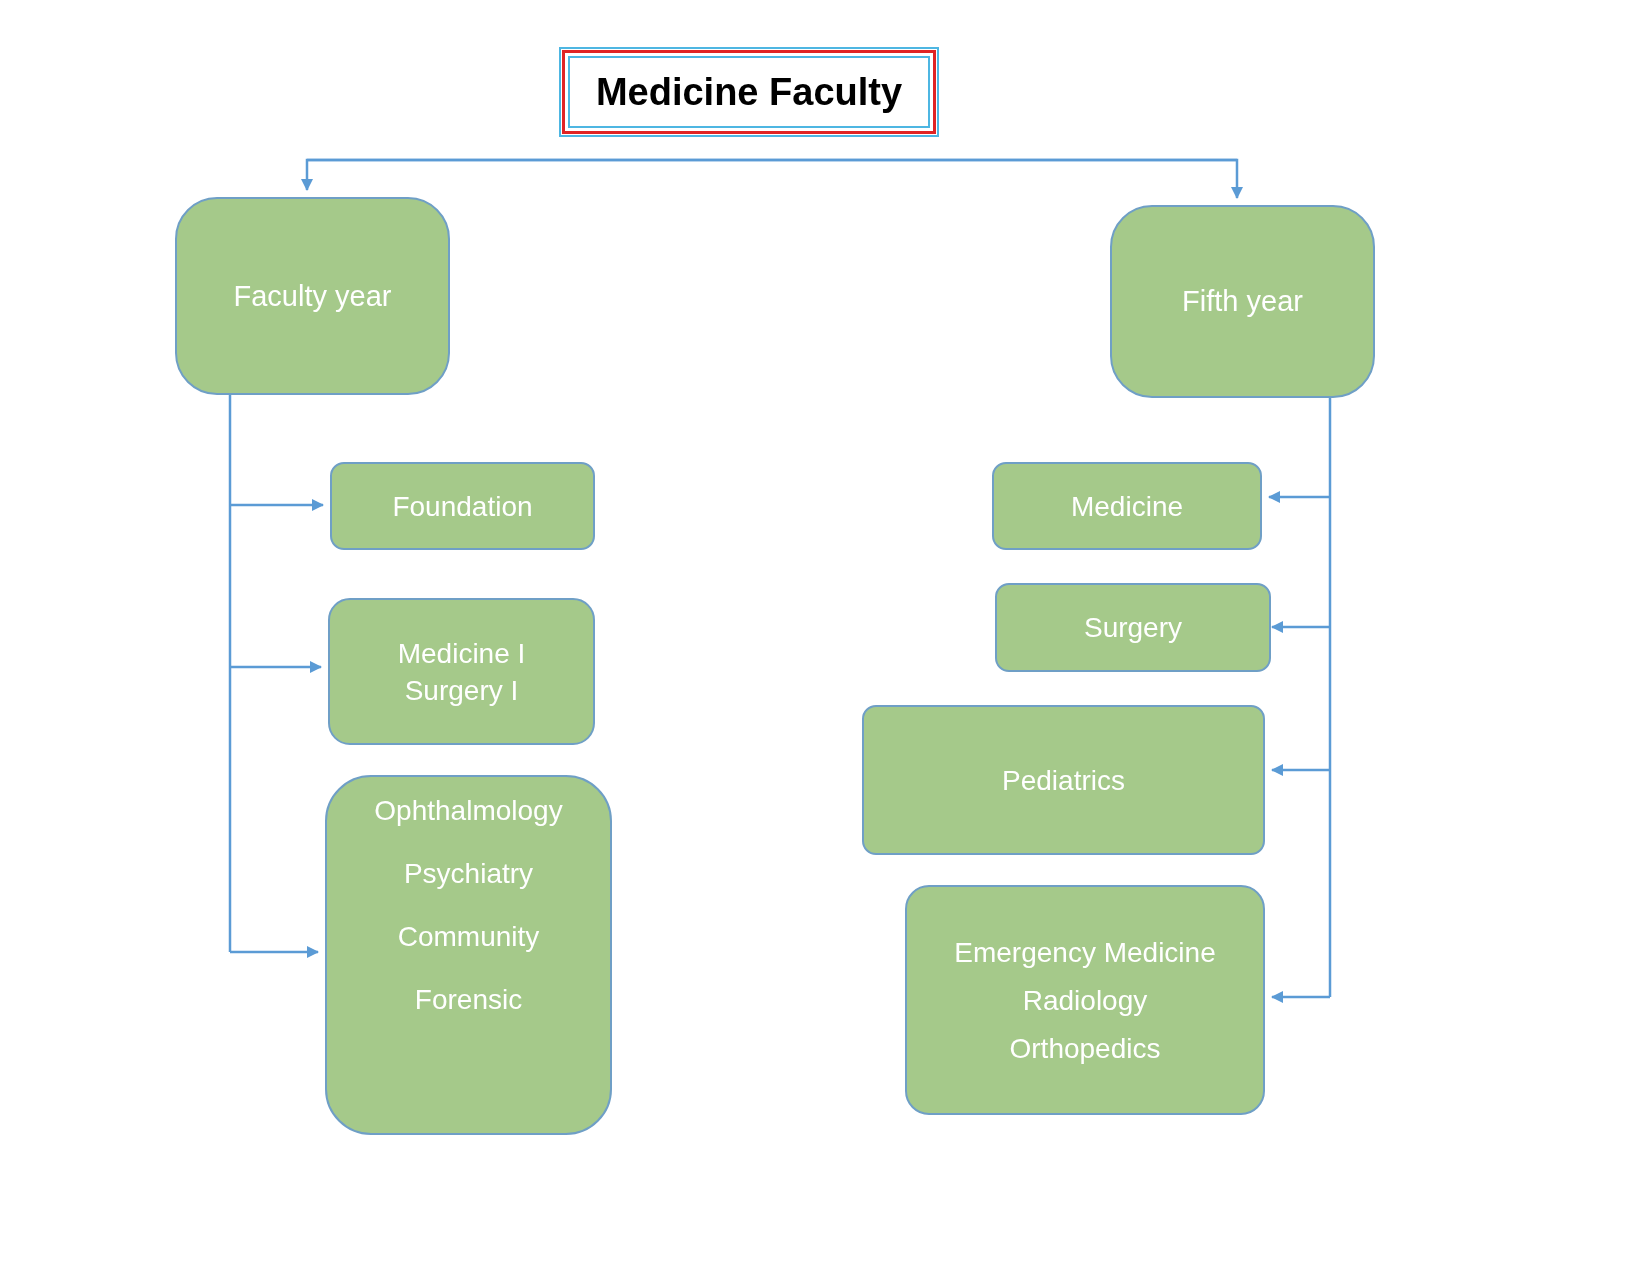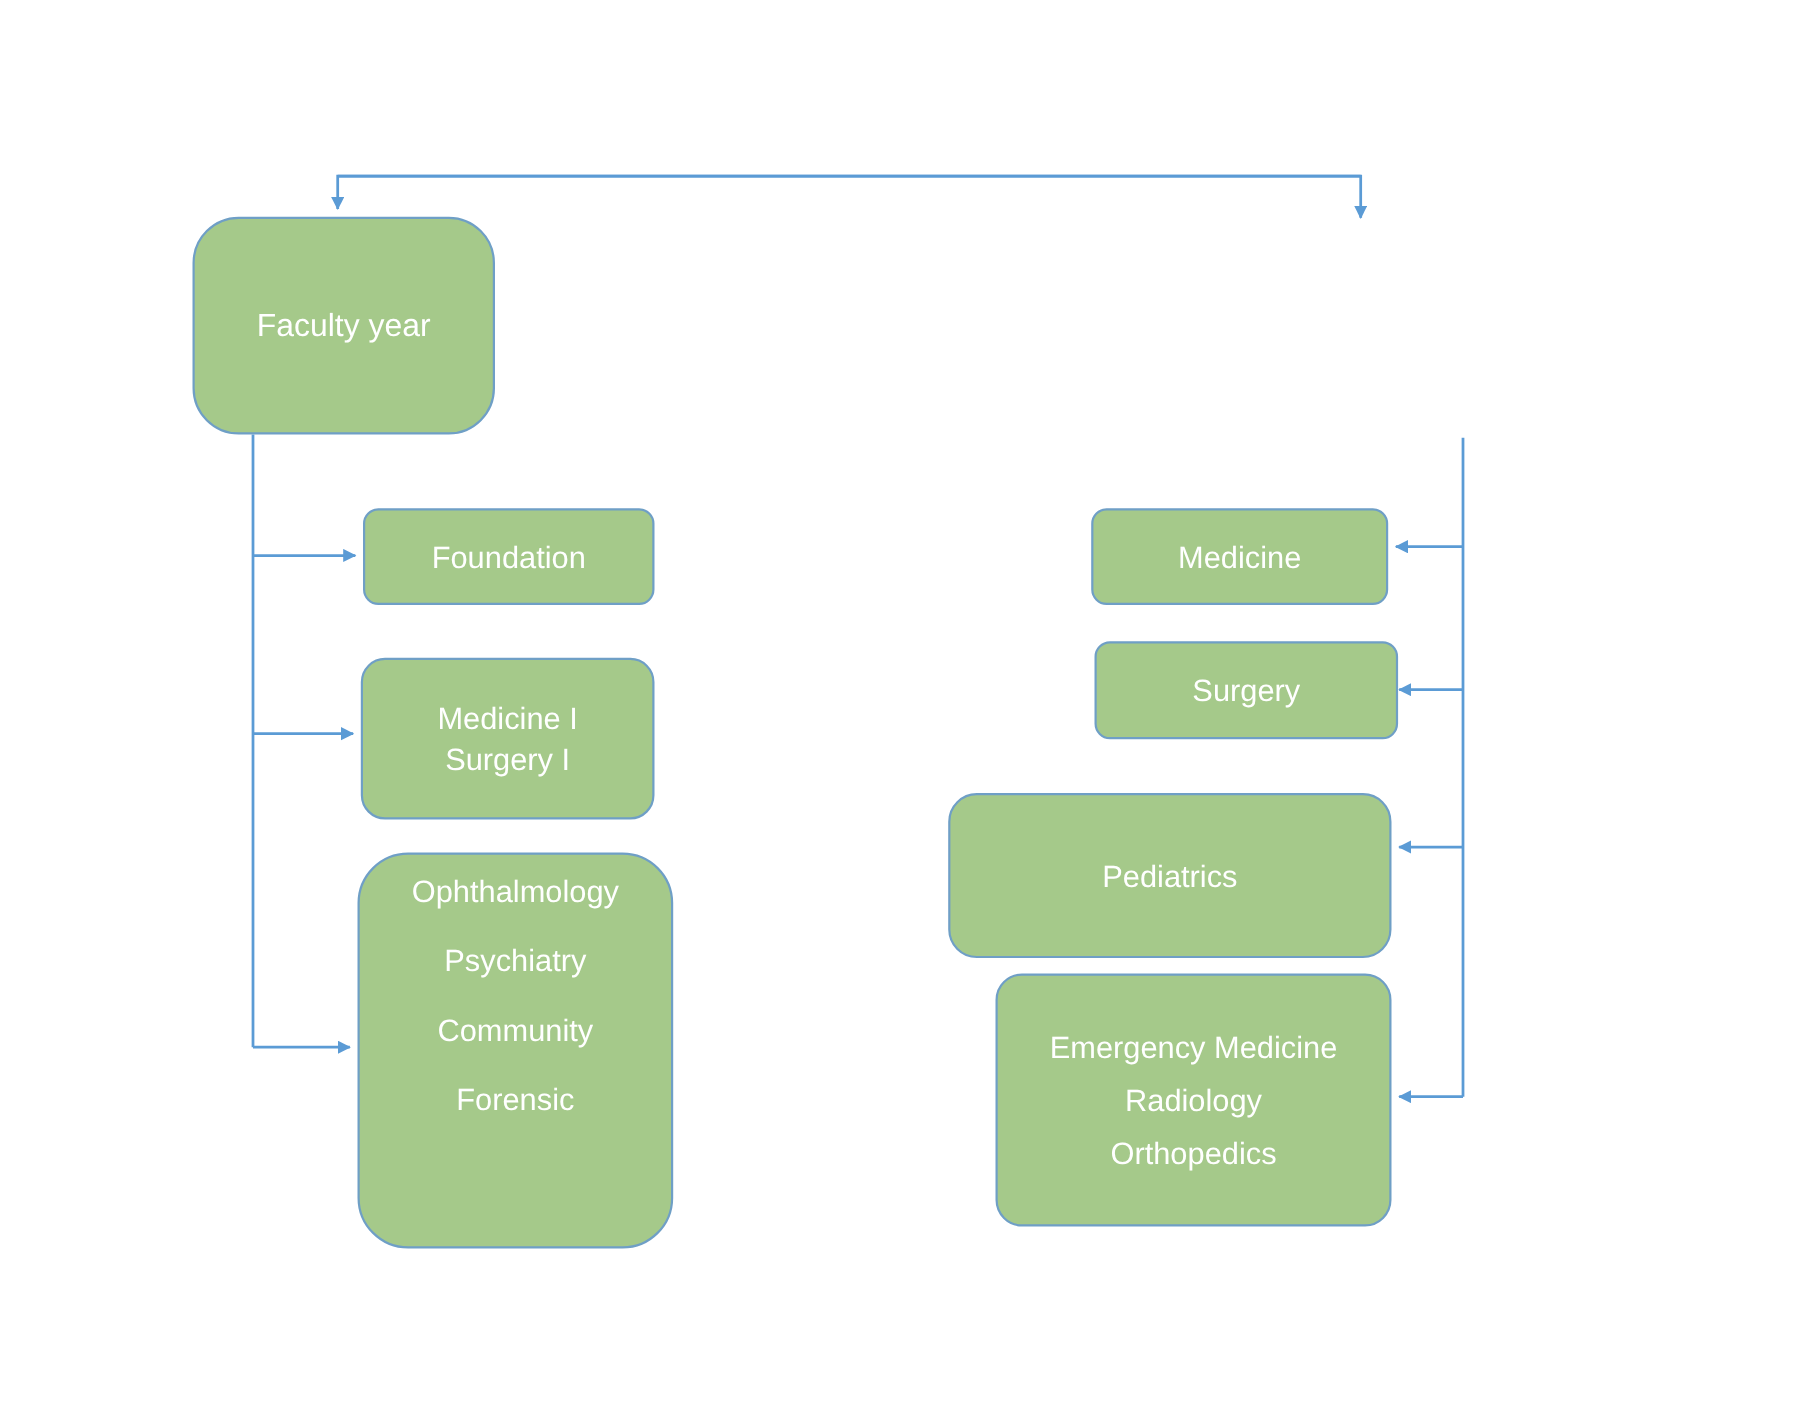--- a/index.html
+++ b/index.html
@@ -42,21 +42,21 @@
     line-height: 1.25;
     box-sizing: border-box;
   }
   .n-fourth   { left: 175px;  top: 197px;  width: 275px; height: 198px; border-radius: 42px; font-size: 29px; }
   .n-fifth    { left: 1110px; top: 205px;  width: 265px; height: 193px; border-radius: 42px; font-size: 29px; }
   .n-foundation { left: 330px; top: 462px; width: 265px; height: 88px;  border-radius: 14px; }
   .n-medsurg  { left: 328px;  top: 598px;  width: 267px; height: 147px; border-radius: 22px; gap: 2px; }
   .n-ophtha   { left: 325px;  top: 775px;  width: 287px; height: 360px; border-radius: 46px; gap: 28px; justify-content: flex-start; padding-top: 16px; }
   .n-medicine { left: 992px;  top: 462px;  width: 270px; height: 88px;  border-radius: 14px; }
   .n-surgery  { left: 995px;  top: 583px;  width: 276px; height: 89px;  border-radius: 14px; }
-  .n-peds     { left: 862px;  top: 705px;  width: 403px; height: 150px; border-radius: 26px; gap: 12px; margin-top: 16px; }
+  .n-peds     { left: 862px;  top: 705px;  width: 403px; height: 150px; border-radius: 14px; gap: 12px; }
   .n-emerg    { left: 905px;  top: 885px;  width: 360px; height: 230px; border-radius: 24px; gap: 13px; }
   .line { display: block; }
 </style>
 </head>
 <body>
 
 <div class="canvas">
 
   <svg class="connectors" viewBox="0 0 1650 1275" xmlns="http://www.w3.org/2000/svg">
     <defs>
@@ -75,20 +75,23 @@
       <path d="M 230,952 L 318,952" marker-end="url(#arrow)"></path>
 
       <path d="M 1330,398 L 1330,997"></path>
       <path d="M 1330,497 L 1269,497" marker-end="url(#arrow)"></path>
       <path d="M 1330,627 L 1272,627" marker-end="url(#arrow)"></path>
       <path d="M 1330,770 L 1272,770" marker-end="url(#arrow)"></path>
       <path d="M 1330,997 L 1272,997" marker-end="url(#arrow)"></path>
     </g>
   </svg>
 
+  <div class="title-box">
+    <span class="line">Medicine Faculty</span>
+  </div>
 
   <div class="node n-fourth">
     <span class="line">Faculty year</span>
   </div>
 
   <div class="node n-foundation">
     <span class="line">Foundation</span>
   </div>
 
   <div class="node n-medsurg">
@@ -96,20 +99,23 @@
     <span class="line">Surgery I</span>
   </div>
 
   <div class="node n-ophtha">
     <span class="line">Ophthalmology</span>
     <span class="line">Psychiatry</span>
     <span class="line">Community</span>
     <span class="line">Forensic</span>
   </div>
 
+  <div class="node n-fifth">
+    <span class="line">Fifth year</span>
+  </div>
 
   <div class="node n-medicine">
     <span class="line">Medicine</span>
   </div>
 
   <div class="node n-surgery">
     <span class="line">Surgery</span>
   </div>
 
   <div class="node n-peds">

